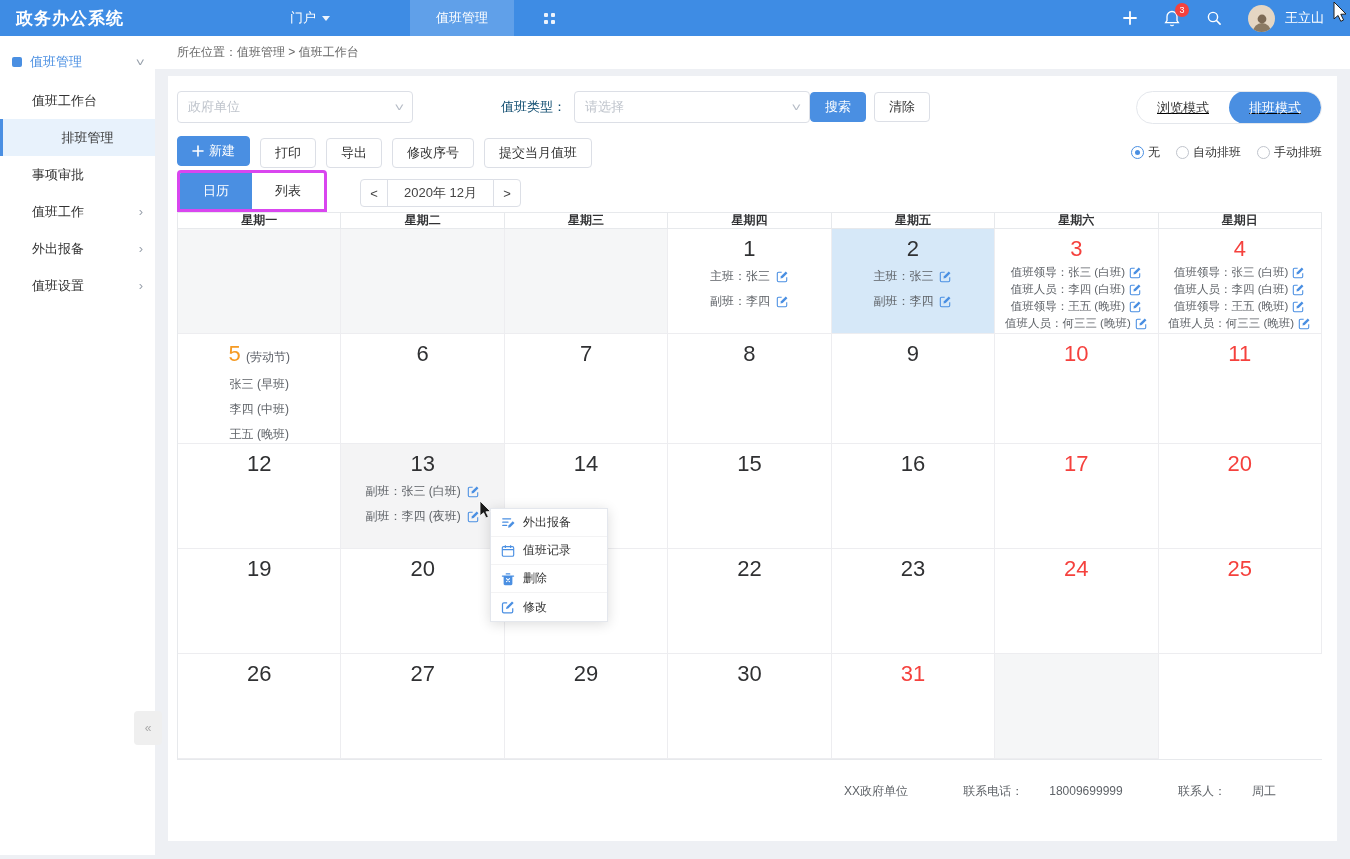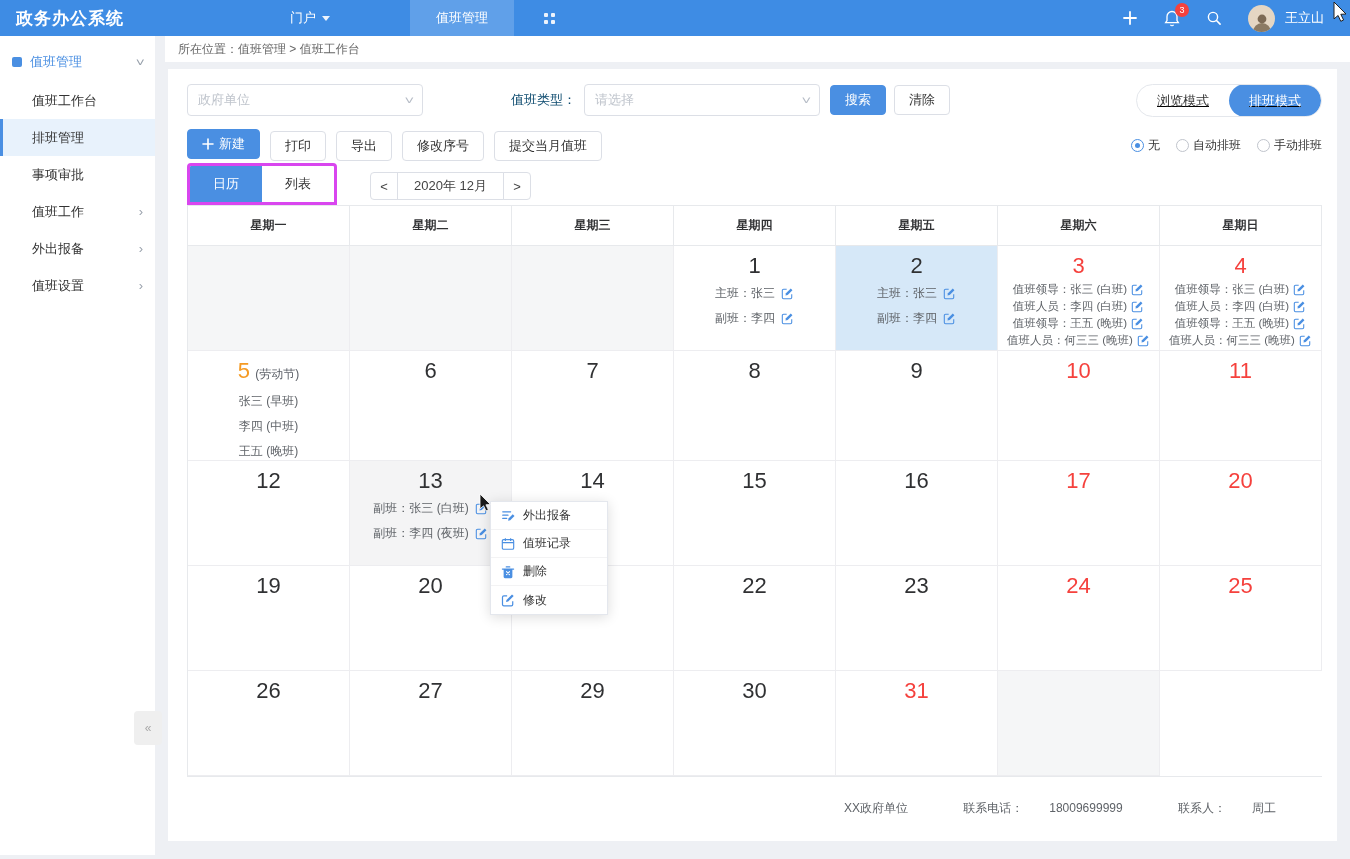--- a/index.html
+++ b/index.html
@@ -20,35 +20,35 @@
   .uname { font-size:13px; margin-left:-16px; }
 
   
   .layout { display:flex; height:819px; }
   .sidebar { width:155px; background:#fff; position:relative; flex:none; padding-top:6px; }
   .side-parent { height:40px; display:flex; align-items:center; gap:8px; padding:0 12px; color:#4a8fe2; font-size:13px; cursor:pointer; }
   .side-parent .sq { width:10px; height:10px; background:#4a8fe2; border-radius:2px; flex:none; }
   .side-parent .pchev { margin-left:auto; color:#97a0ab; font-size:11px; transform:scaleX(1.4); }
   .side-item { height:37px; line-height:37px; padding-left:32px; padding-right:12px; font-size:13px; color:#333; cursor:pointer; position:relative; }
   .side-item .arrow { float:right; color:#9aa2ad; font-size:13px; }
-  .side-item.active { background:#e8f2fc; border-left:3px solid #4a8fe2; padding-left:29px; }
+  .side-item.active { background:#e8f2fc; border-left:3px solid #4a8fe2; padding-left:29px;text-align:center; }
   .collapse-handle { position:absolute; right:-7px; top:675px; width:28px; height:34px; background:#efefef; border-radius:4px; color:#aaa; font-size:12px; display:flex; align-items:center; justify-content:center; cursor:pointer; }
 
   .content { flex:1; display:flex; flex-direction:column; min-width:0; }
-  .breadcrumb { height:33px; background:#fff; margin-left:10px; display:flex; align-items:center; padding-left:13px; font-size:12px; color:#666; }
-  .card { background:#fff; margin:7px 13px 14px 13px; flex:1; position:relative; padding:15px 15px 0 19px; }
+  .breadcrumb { height:33px; background:#fff; margin-left:0; display:flex; align-items:center; padding-left:22px; font-size:12px; color:#666; }
+  .card { background:#fff; margin:7px 13px 14px 13px; flex:1; position:relative; padding:15px 15px 0 9px; }
 
   
   .filter-row { display:flex; align-items:center; height:32px; margin-bottom:13px; }
   .select { height:32px; width:236px; border:1px solid #dcdfe6; border-radius:4px; background:#fff; display:flex; align-items:center; justify-content:space-between; padding:0 10px; font-size:13px; color:#bfc4cc; cursor:pointer; }
   .select .schev { color:#b6bcc6; font-size:11px; transform:scaleX(1.5); }
   .fld-label { margin-left:88px; margin-right:8px; font-size:13px; color:#0c4a6e; }
   .btn { height:30px; padding:0 14px; border:1px solid #dcdfe6; border-radius:4px; background:#fff; font-size:13px; color:#333; display:inline-flex; align-items:center; gap:5px; cursor:pointer; white-space:nowrap; }
   .btn.primary { background:#4a8fe2; border-color:#4a8fe2; color:#fff; }
-  .ml10{ margin-left:10px; } .ml8{ margin-left:8px; }
+  .ml10{ } .ml8{ margin-left:8px; }
   .spacer { flex:1; }
   .mode-toggle { display:flex; align-items:center; border:1px solid #e4e7ec; border-radius:17px; background:#fff; height:33px; overflow:hidden;text-decoration:underline; }
   .mode { padding:0 20px; font-size:13px; color:#333; line-height:33px; cursor:pointer; }
   .mode.active { background:#4a8fe2; color:#fff; border-radius:17px; }
 
   
   .toolbar-row { display:flex; align-items:center; margin-bottom:4px; }
   .toolbar-row .btn + .btn { margin-left:10px; }
   .radios { display:flex; align-items:center; gap:16px; font-size:12px; color:#333; }
   .radio-opt { display:flex; align-items:center; gap:4px; cursor:pointer; }
@@ -63,21 +63,21 @@
   .vtab.active { background:#4a8fe2; color:#fff; }
   .month-nav { display:flex; margin-left:33px; margin-bottom:5px; }
   .mn-box { height:28px; border:1px solid #dcdfe6; background:#fff; display:flex; align-items:center; justify-content:center; font-size:13px; color:#444; cursor:pointer; }
   .mn-prev { width:28px; border-radius:4px 0 0 4px; }
   .mn-label { padding:0 16px; margin-left:-1px; cursor:default; }
   .mn-next { width:28px; margin-left:-1px; border-radius:0 4px 4px 0; }
 
   
   .calendar { border:1px solid #e7e9ec; border-right:none; }
   .cal-head { display:grid; grid-template-columns:repeat(7,1fr); }
-  .cal-head-cell { height:40px; display:flex; align-items:center; justify-content:center; font-size:12px; font-weight:bold; color:#303133; border-right:1px solid #e7e9ec; border-bottom:1px solid #e7e9ec; background:#fff; }
+  .cal-head-cell { height:16px; display:flex; align-items:center; justify-content:center; font-size:12px; font-weight:bold; color:#303133; border-right:1px solid #e7e9ec; border-bottom:1px solid #e7e9ec; background:#fff; }
   .cal-week { display:grid; grid-template-columns:repeat(7,1fr); }
   .cal-cell { height:105px; border-right:1px solid #ededf0; border-bottom:1px solid #ededf0; padding-top:5px; text-align:center; background:#fff; overflow:hidden; }
   .cal-week.h110 .cal-cell { height:110px; }
   .cal-cell.empty { background:#f5f6f7; }
   .cal-cell.today { background:#d6e8f8; }
   .cal-cell.hover { background:#f4f4f5; }
   .date { font-size:22px; font-weight:500; color:#303133; line-height:30px; }
   .date.red { color:#f5413d; }
   .date.orange { color:#f59a23; }
   .holiday { font-size:12px; font-weight:normal; color:#5a5e66; margin-left:2px; }

